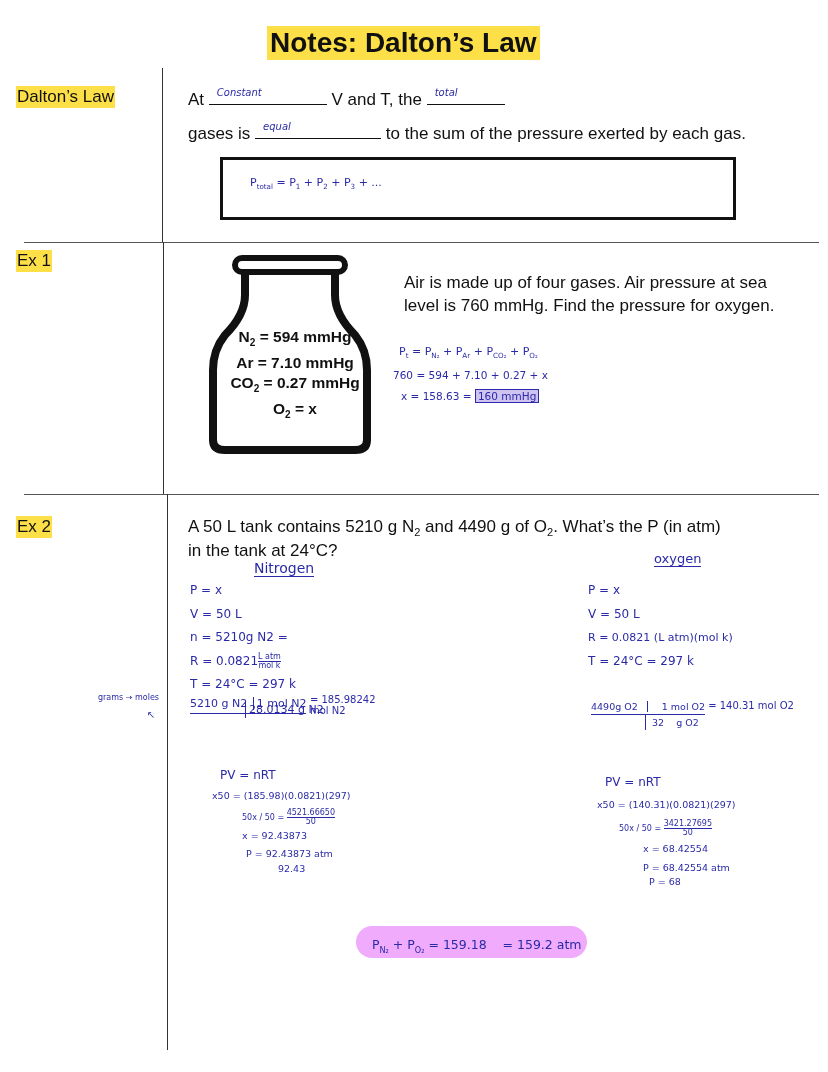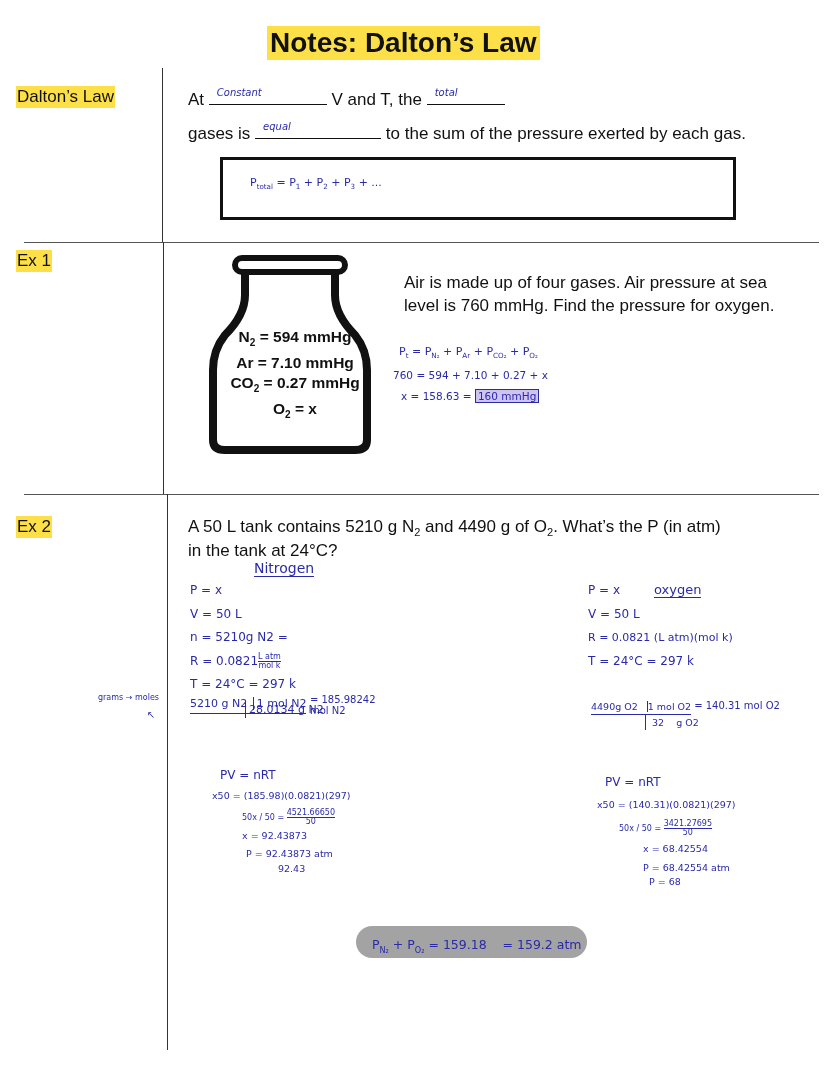--- a/index.html
+++ b/index.html
@@ -17,21 +17,21 @@
   .blank .hand { position:absolute; left:8px; bottom:0px; font-size:10px; font-style:italic; }
   .formula-box { left:220px; top:157px; width:510px; height:57px; border:3px solid #111; }
   .formula-box .hand { position:absolute; left:27px; top:16px; font-size:11px; }
   sub { font-size:0.65em; }
   .jar-text { font-weight:bold; font-size:15.5px; line-height:20px; text-align:center; }
   .hw { font-family:"DejaVu Sans", sans-serif; color:#2a2aa8; font-size:12px; line-height:23.5px; white-space:nowrap; }
   .hw-s { font-size:10px; }
   .frac { display:inline-block; vertical-align:middle; text-align:center; font-size:8px; line-height:9px; }
   .frac .num { border-bottom:1px solid #2a2aa8; }
   .answer-box { border:1px solid #2a2aa8; background:#cfc3f2; padding:0 2px; }
-  .pill { left:356px; top:926px; width:231px; height:32px; border-radius:16px; background:#a3a3a3; }
+  .pill { left:356px; top:926px; width:231px; height:32px; border-radius:16px; background:#f0abfc; }
   .pill span { position:absolute; left:16px; top:7px; font-size:12.5px; }
   .u { border-bottom:1px solid #2a2aa8; }
 </style>
 </head>
 <body>
 
 <div class="abs title hl">Notes: Dalton’s Law</div>
 
 <div class="abs vline" style="left:162px; top:68px; height:175px;"></div>
 <div class="abs hline" style="left:24px; top:242px; width:795px;"></div>
@@ -108,31 +108,31 @@
 
 <div class="abs" style="left:212px; top:766px;">
   <div class="hw" style="margin-left:8px; font-size:12px; line-height:18px;">PV = nRT</div>
   <div class="hw" style="font-size:9.5px; line-height:24px;">x50 = (185.98)(0.0821)(297)</div>
   <div class="hw" style="margin-left:30px; font-size:8px; line-height:12px;"><span>50x / 50</span> = <span class="frac"><span class="num">4521.66650</span><br><span>50</span></span></div>
   <div class="hw" style="margin-left:30px; font-size:9.5px; line-height:20px;">x = 92.43873</div>
   <div class="hw" style="margin-left:34px; font-size:9.5px; line-height:16px;">P = 92.43873 atm</div>
   <div class="hw" style="margin-left:66px; font-size:9.5px; line-height:14px;">92.43</div>
 </div>
 
-<div class="abs hw" style="left:654px; top:578px; font-size:13px;"><span class="u">oxygen</span></div>
+<div class="abs hw" style="left:654px; top:547px; font-size:13px;"><span class="u">oxygen</span></div>
 <div class="abs" style="left:588px; top:579px;">
   <div class="hw">P = x</div>
   <div class="hw">V = 50 L</div>
   <div class="hw" style="font-size:11px;">R = 0.0821 (L atm)(mol k)</div>
   <div class="hw">T = 24°C = 297 k</div>
 </div>
 <div class="abs hw" style="left:591px; top:698px; font-size:9.5px; line-height:15px;">
   <div style="display:inline-block; vertical-align:middle; border-bottom:1px solid #2a2aa8;">
     <span>4490g O2</span>
-    <span style="border-left:1px solid #2a2aa8; padding-left:0; margin-left:6px;">1 mol O2</span>
+    <span style="border-left:1px solid #2a2aa8; padding-left:14px; margin-left:6px;">1 mol O2</span>
   </div>
   <span style="font-size:10px;">= 140.31 mol O2</span>
   <div style="margin-left:54px; border-left:1px solid #2a2aa8; padding-left:6px; white-space:pre;">32    g O2</div>
 </div>
 
 <div class="abs" style="left:597px; top:773px;">
   <div class="hw" style="margin-left:8px; font-size:12px; line-height:18px;">PV = nRT</div>
   <div class="hw" style="font-size:9.5px; line-height:28px;">x50 = (140.31)(0.0821)(297)</div>
   <div class="hw" style="margin-left:22px; font-size:8px; line-height:12px;"><span>50x / 50</span> = <span class="frac"><span class="num">3421.27695</span><br><span>50</span></span></div>
   <div class="hw" style="margin-left:46px; font-size:9.5px; line-height:24px;">x = 68.42554</div>

